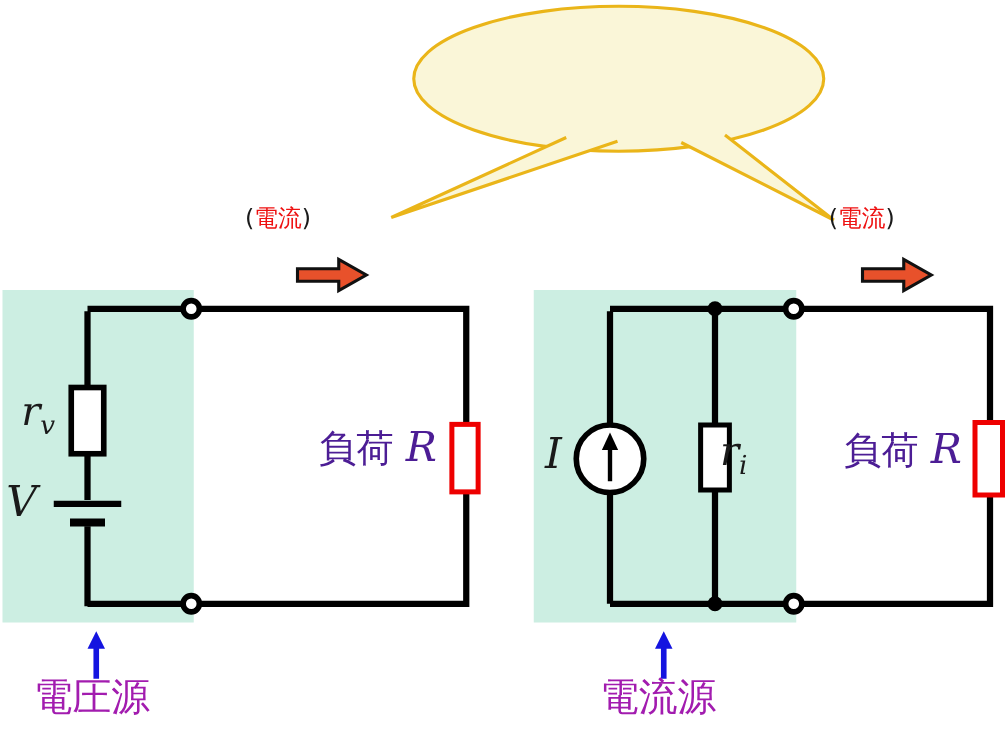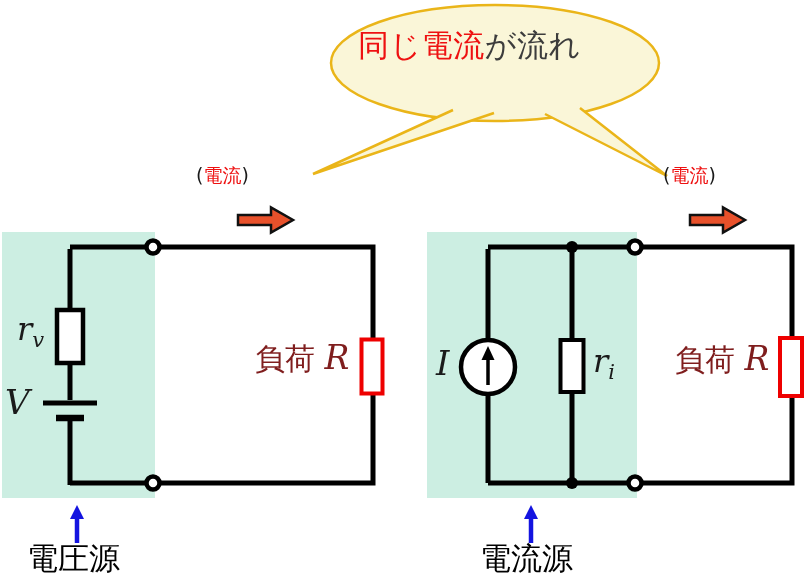--- a/index.html
+++ b/index.html
@@ -8,22 +8,22 @@
     font-family:"DejaVu Sans","Liberation Sans",sans-serif;
   }
   .layer{position:absolute;left:0;top:0;}
   .label{position:absolute;white-space:nowrap;line-height:1;color:#1a1a1a;}
   .jp{font-family:"DejaVu Sans","Liberation Sans",sans-serif;}
   .math{font-family:"DejaVu Serif","Liberation Serif",serif;font-style:italic;font-weight:500;}
   .sub{font-size:21px;vertical-align:-7px;}
   .red{color:#ee1111;}
   .bubble-line{position:absolute;font-size:31px;letter-spacing:0.5px;color:#3c3c3c;font-weight:500;}
   .cur-label{font-size:19px;color:#1a1a1a;}
-  .src-label{font-size:31px;color:#000000;}
-  .load-label{font-size:30px;color:#7f1d1d;}
+  .src-label{font-size:31px;color:#a21caf;}
+  .load-label{font-size:30px;color:#4c1d95;}
 </style>
 </head>
 <body>
 
 <div class="canvas">
 
   <svg class="layer" width="806" height="586" viewBox="0 0 806 586">
 
     <rect x="2" y="232" width="153" height="266" fill="#cceee2"></rect>
     <rect x="427" y="232" width="210" height="266" fill="#cceee2"></rect>
@@ -79,38 +79,35 @@
     <g>
       <line x1="77" y1="543" x2="77" y2="516" stroke="#1414e0" stroke-width="4.5"></line>
       <polygon points="77,505 70,519 84,519" fill="#1414e0"></polygon>
     </g>
     <g>
       <line x1="531" y1="543" x2="531" y2="516" stroke="#1414e0" stroke-width="4.5"></line>
       <polygon points="531,505 524,519 538,519" fill="#1414e0"></polygon>
     </g>
   </svg>
 
-  <div class="bubble-line jp" style="left:358px;top:25px;">
-    <span class="red">同じ電流</span><span>が流れ</span>
-  </div>
 
   <div class="label cur-label jp" style="left:196px;top:166px;">
     <span>(</span><span class="red">電流</span><span>)</span>
   </div>
   <div class="label cur-label jp" style="left:663px;top:166px;">
     <span>(</span><span class="red">電流</span><span>)</span>
   </div>
 
   <div class="label" style="left:17px;top:313px;font-size:32px;">
     <span class="math">r</span><span class="math sub">v</span>
   </div>
   <div class="label math" style="left:5px;top:385px;font-size:34px;">V</div>
 
   <div class="label math" style="left:436px;top:346px;font-size:34px;">I</div>
-  <div class="label" style="left:593px;top:345px;font-size:32px;">
+  <div class="label" style="left:576px;top:345px;font-size:32px;">
     <span class="math">r</span><span class="math sub">i</span>
   </div>
 
   <div class="label load-label" style="left:255px;top:341px;">
     <span class="jp">負荷</span>
     <span class="math" style="font-size:33px;">R</span>
   </div>
   <div class="label load-label" style="left:675px;top:342px;">
     <span class="jp">負荷</span>
     <span class="math" style="font-size:33px;">R</span>

